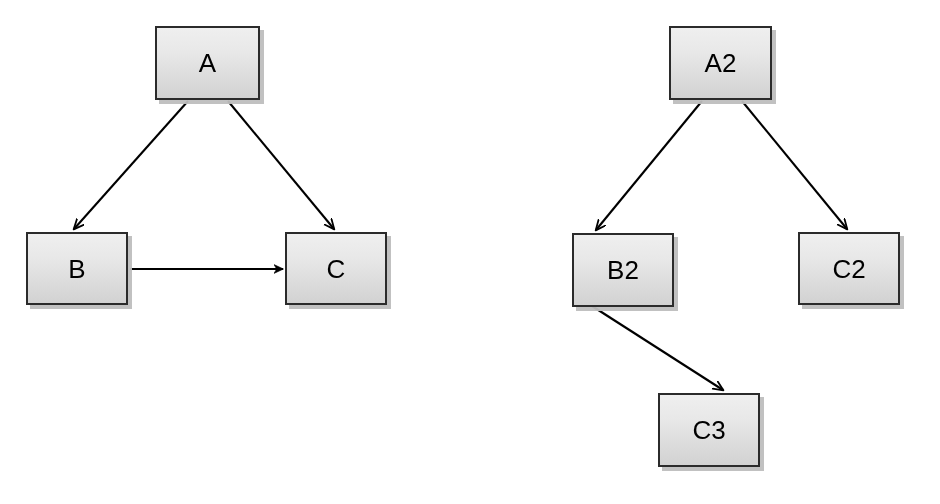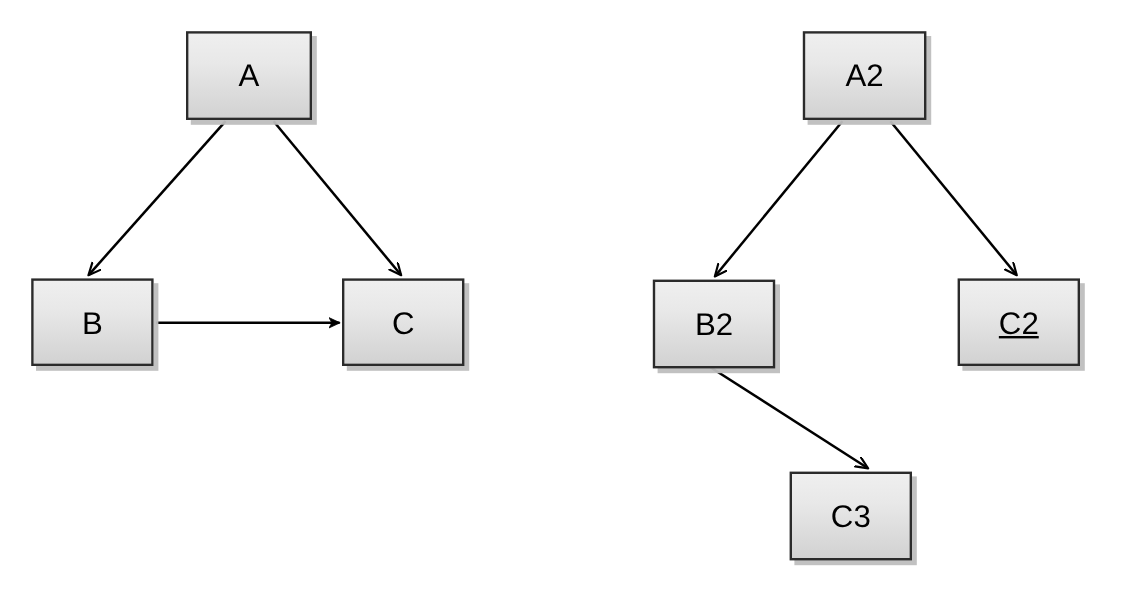--- a/index.html
+++ b/index.html
@@ -80,25 +80,25 @@
   </div>
 
   <div class="node" style="left:285px; top:232px; width:102px; height:73px;">
     <span class="node-label">C</span>
   </div>
 
   <div class="node" style="left:669px; top:26px; width:103px; height:74px;">
     <span class="node-label">A2</span>
   </div>
 
-  <div class="node" style="left:544px; top:233px; width:102px; height:74px;">
+  <div class="node" style="left:572px; top:233px; width:102px; height:74px;">
     <span class="node-label">B2</span>
   </div>
 
-  <div class="node" style="left:798px; top:232px; width:102px; height:73px;text-decoration:underline;">
+  <div class="node" style="left:798px; top:232px; width:102px; height:73px;">
     <span class="node-label">C2</span>
   </div>
 
   <div class="node" style="left:658px; top:393px; width:102px; height:74px;">
     <span class="node-label">C3</span>
   </div>
 
 </div>
 
 </body></html>

